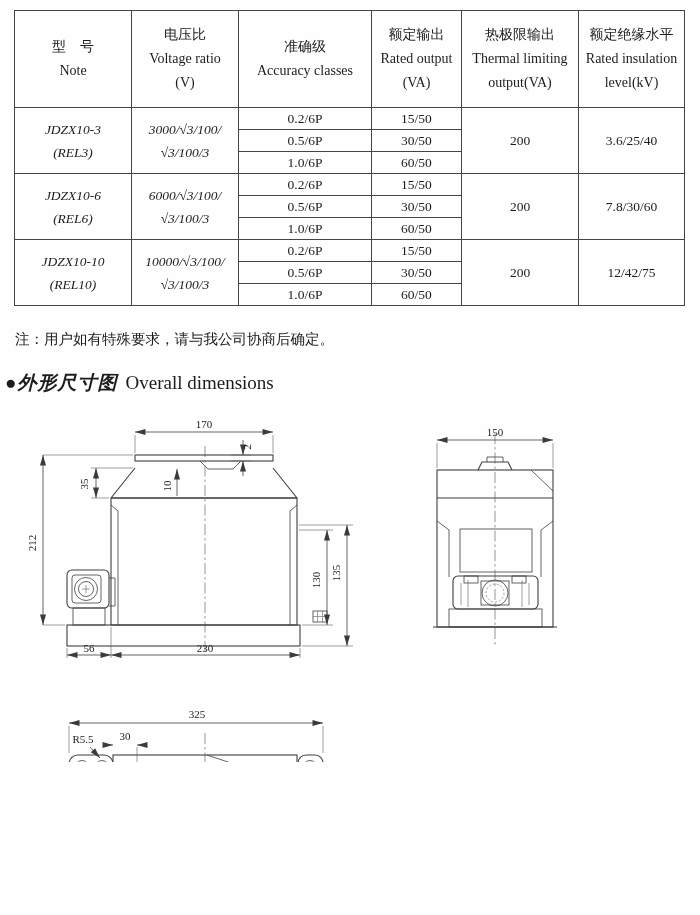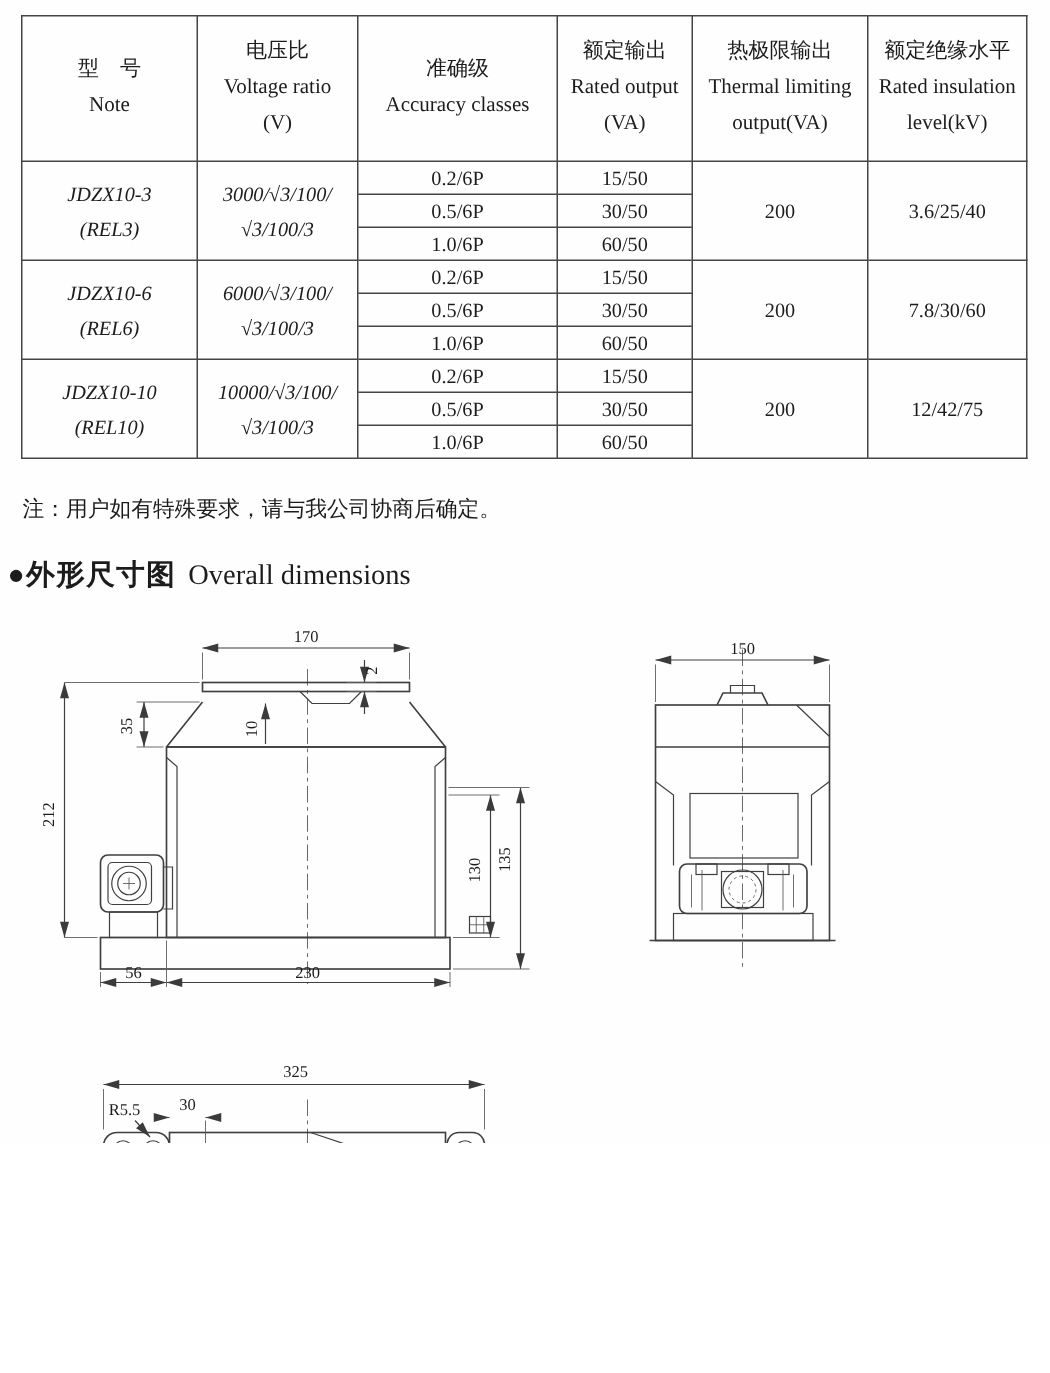--- a/index.html
+++ b/index.html
@@ -14,21 +14,21 @@
   table.spec thead .hl{line-height:24px;font-size:14px;}
   table.spec tbody td{height:21px;}
   table.spec .two-line div{line-height:23px;font-style:italic;}
 
   
   .note-cn{position:absolute;left:15px;top:330px;font-size:14.5px;}
   .note-en{position:absolute;left:15px;top:339px;font-size:14px;}
 
   
   .section-head{position:absolute;left:5px;top:370px;display:flex;align-items:baseline;gap:8px;}
-  .section-head .cn{font-size:19px;font-weight:bold;letter-spacing:1px;}
+  .section-head .cn{font-size:19px;font-weight:bold;letter-spacing:1px;font-style:italic;}
   .section-head .en{font-size:19px;}
 
   
   svg{position:absolute;}
   .ol{fill:none;stroke:#3f3f3f;stroke-width:1.1px;}
   .ol2{fill:none;stroke:#3f3f3f;stroke-width:0.8px;}
   .dl{fill:none;stroke:#3f3f3f;stroke-width:0.8px;}
   .xl{fill:none;stroke:#5f5f5f;stroke-width:0.6px;}
   .cl{fill:none;stroke:#6a6a6a;stroke-width:0.7px;stroke-dasharray:11 3 2.5 3;}
   svg text{font-family:"Liberation Serif","DejaVu Serif",serif;font-size:11px;fill:#1c1c1c;}

